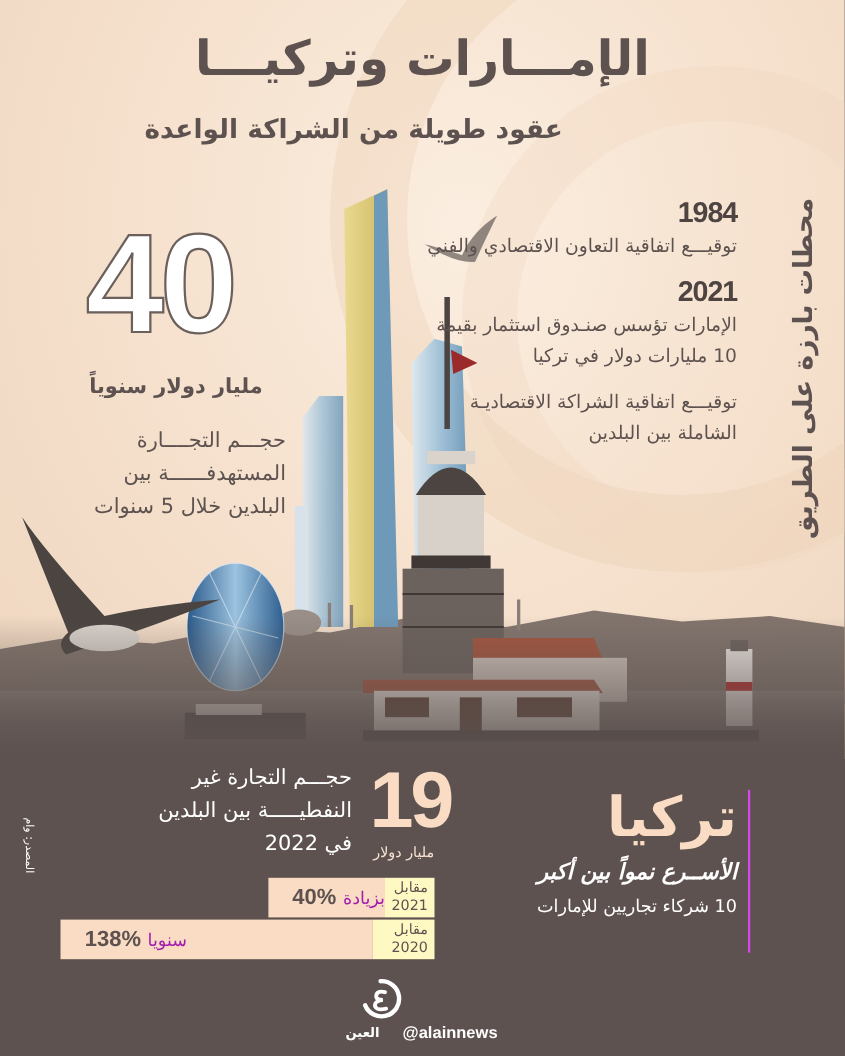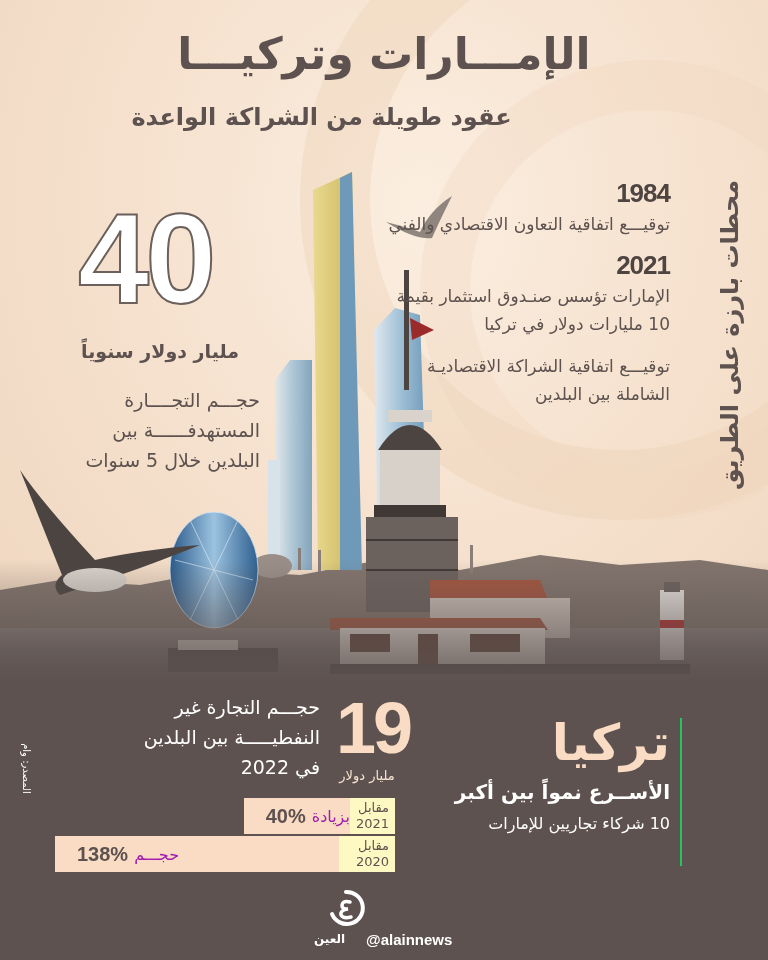--- a/index.html
+++ b/index.html
@@ -86,26 +86,26 @@
   .cmp-bar {
     flex: 1; background: #f9dcc3; display: flex; align-items: center; justify-content: flex-end;
     padding-left: 22px; direction: ltr; gap: 6px;
   }
   .cmp-pct {
     font-family: "Liberation Sans", sans-serif; font-weight: bold; font-size: 20px; color: #5d524f;
   }
   .cmp-word { font-size: 16px; color: #a21caf; }
   .turkey-block {
     position: absolute; right: 86px; top: 718px; width: 260px; text-align: right;
-    border-right: 2px solid #22c55e; padding-right: 10px; height: 148px;
+    border-right: 2px solid #d946ef; padding-right: 10px; height: 148px;
   }
   .turkey-title {
     font-size: 50px; font-weight: bold; color: #f9dcc3; line-height: 1;
   }
-  .turkey-line1 { font-size: 20px; font-weight: bold; color: #fff; margin-top: 12px; }
+  .turkey-line1 { font-size: 20px; font-weight: bold; color: #fff; margin-top: 12px; font-style: italic; }
   .turkey-line2 { font-size: 16px; color: #fff; margin-top: 10px; }
   .source {
     position: absolute; left: 6px; top: 728px; width: 40px; height: 80px;
     display: flex; align-items: center; justify-content: center;
   }
   .source span {
     transform: rotate(90deg); white-space: nowrap; font-size: 10px; color: #fff;
   }
   .footer {
     position: absolute; left: 300px; top: 888px; width: 170px; height: 66px;
@@ -246,21 +246,21 @@
   </div>
 </div>
 
 <div class="cmp-row" style="left:55px; top:836px; width:340px;">
   <div class="cmp-label">
     <div>مقابل</div>
     <div>2020</div>
   </div>
   <div class="cmp-bar" style="justify-content:flex-start;">
     <span class="cmp-pct">138%</span>
-    <span class="cmp-word">حجـــم</span>
+    <span class="cmp-word">سنويا</span>
   </div>
 </div>
 
 <div class="turkey-block">
   <div class="turkey-title">تركيا</div>
   <div class="turkey-line1">الأســرع نمواً بين أكبر</div>
   <div class="turkey-line2">10 شركاء تجاريين للإمارات</div>
 </div>
 
 <div class="source">

